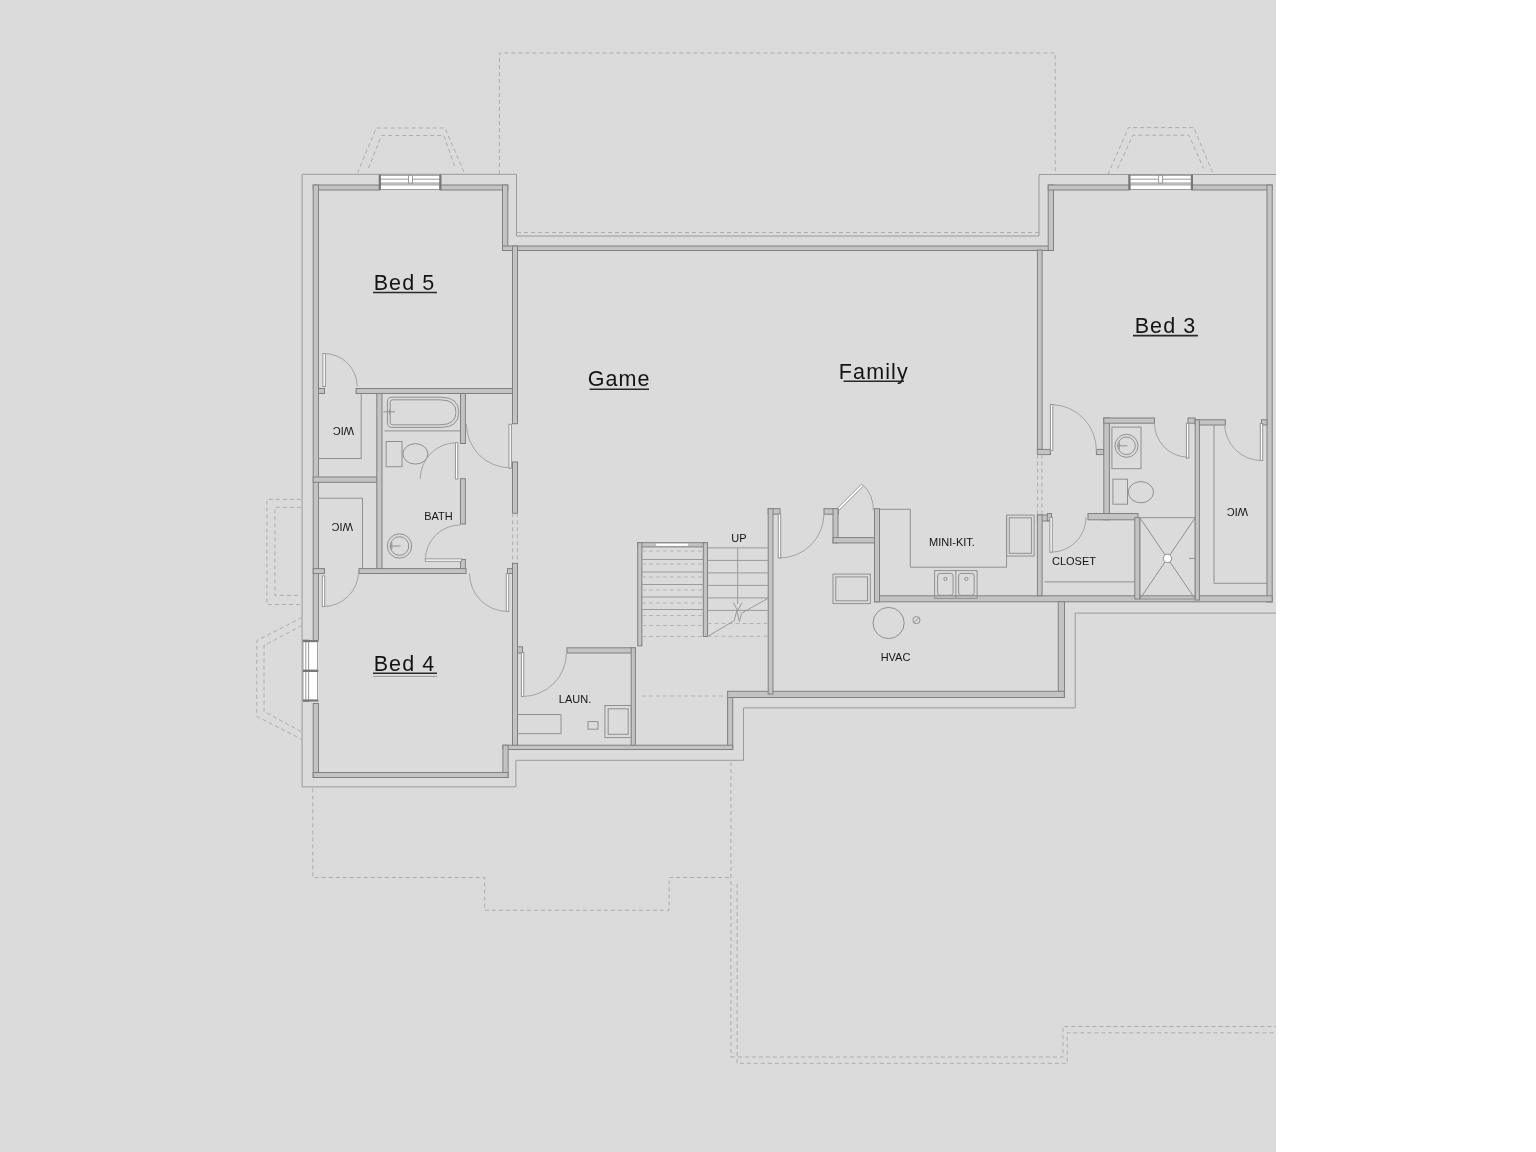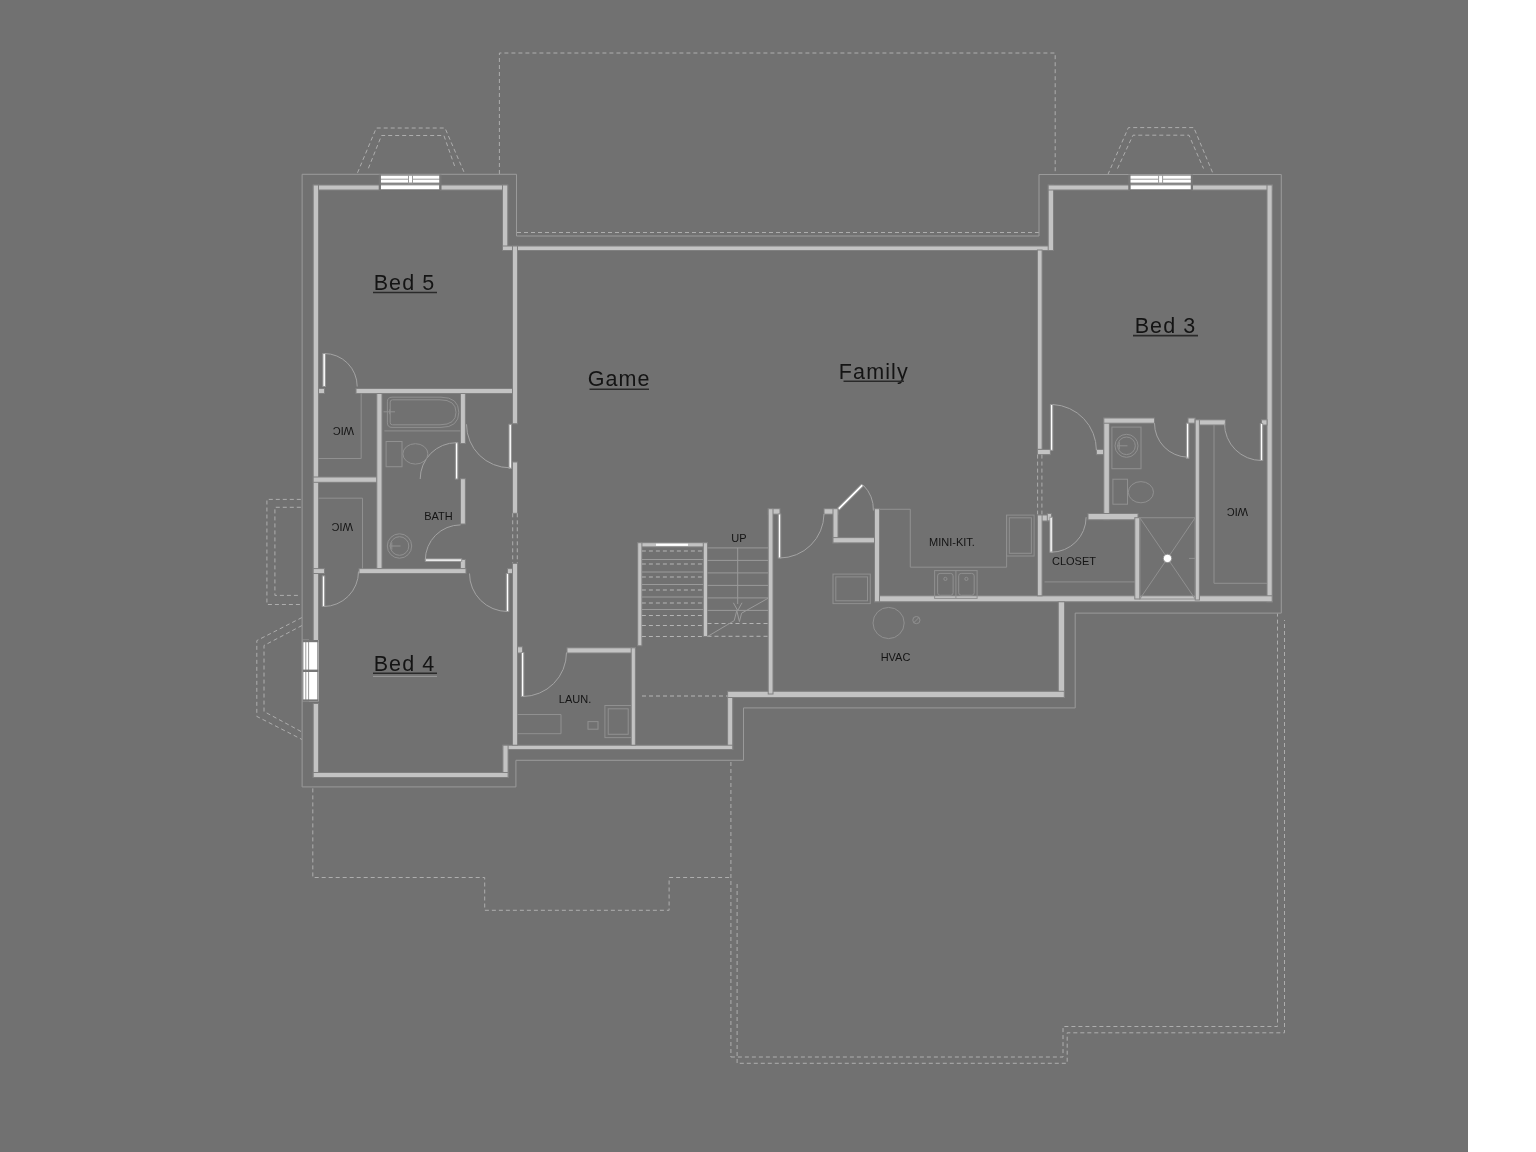--- a/index.html
+++ b/index.html
@@ -1,16 +1,16 @@
 <!DOCTYPE html>
 <html><head>
 <meta charset="utf-8">
 <style>
   html,body { margin:0; padding:0; background:#ffffff; }
-  .page { position:relative; width:1468px; height:1152px; background:#d946ef; overflow:hidden; filter:grayscale(1); }
+  .page { position:relative; width:1276px; height:1152px; background:#fde047; overflow:hidden; filter:grayscale(1); }
   svg { display:block; }
   .w  { fill:#c3c3c3; stroke:#808080; stroke-width:1; }
   .t  { stroke:#9a9a9a; stroke-width:1; fill:none; }
   .d  { stroke:#adadad; stroke-width:1; fill:none; stroke-dasharray:4 3; }
   .d2 { stroke:#b4b4b4; stroke-width:1; fill:none; stroke-dasharray:4 3; }
   .f  { stroke:#909090; stroke-width:1; fill:#ffffff; fill-opacity:0; }
   .fw { stroke:#909090; stroke-width:1; fill:#ffffff; }
   .a  { stroke:#a3a3a3; stroke-width:1; fill:none; }
   .lf { fill:#ffffff; stroke:#949494; stroke-width:1; }
   .wingap { fill:#ffffff; stroke:none; }

